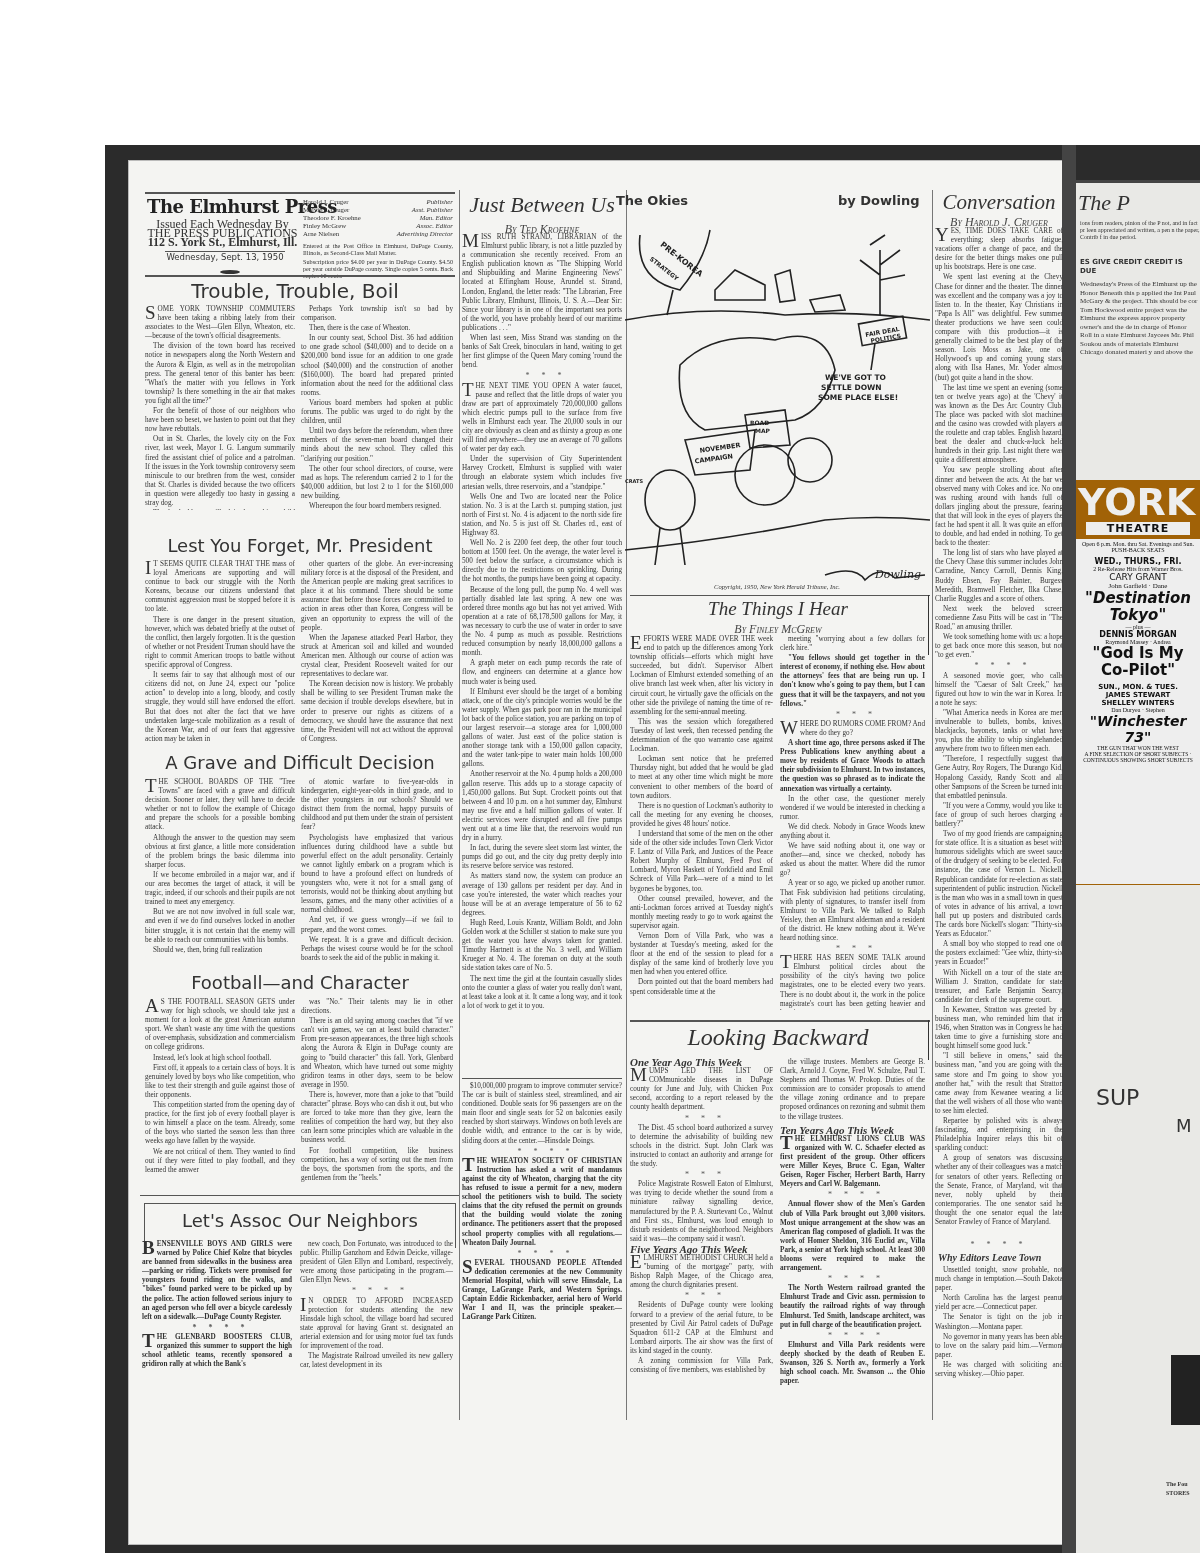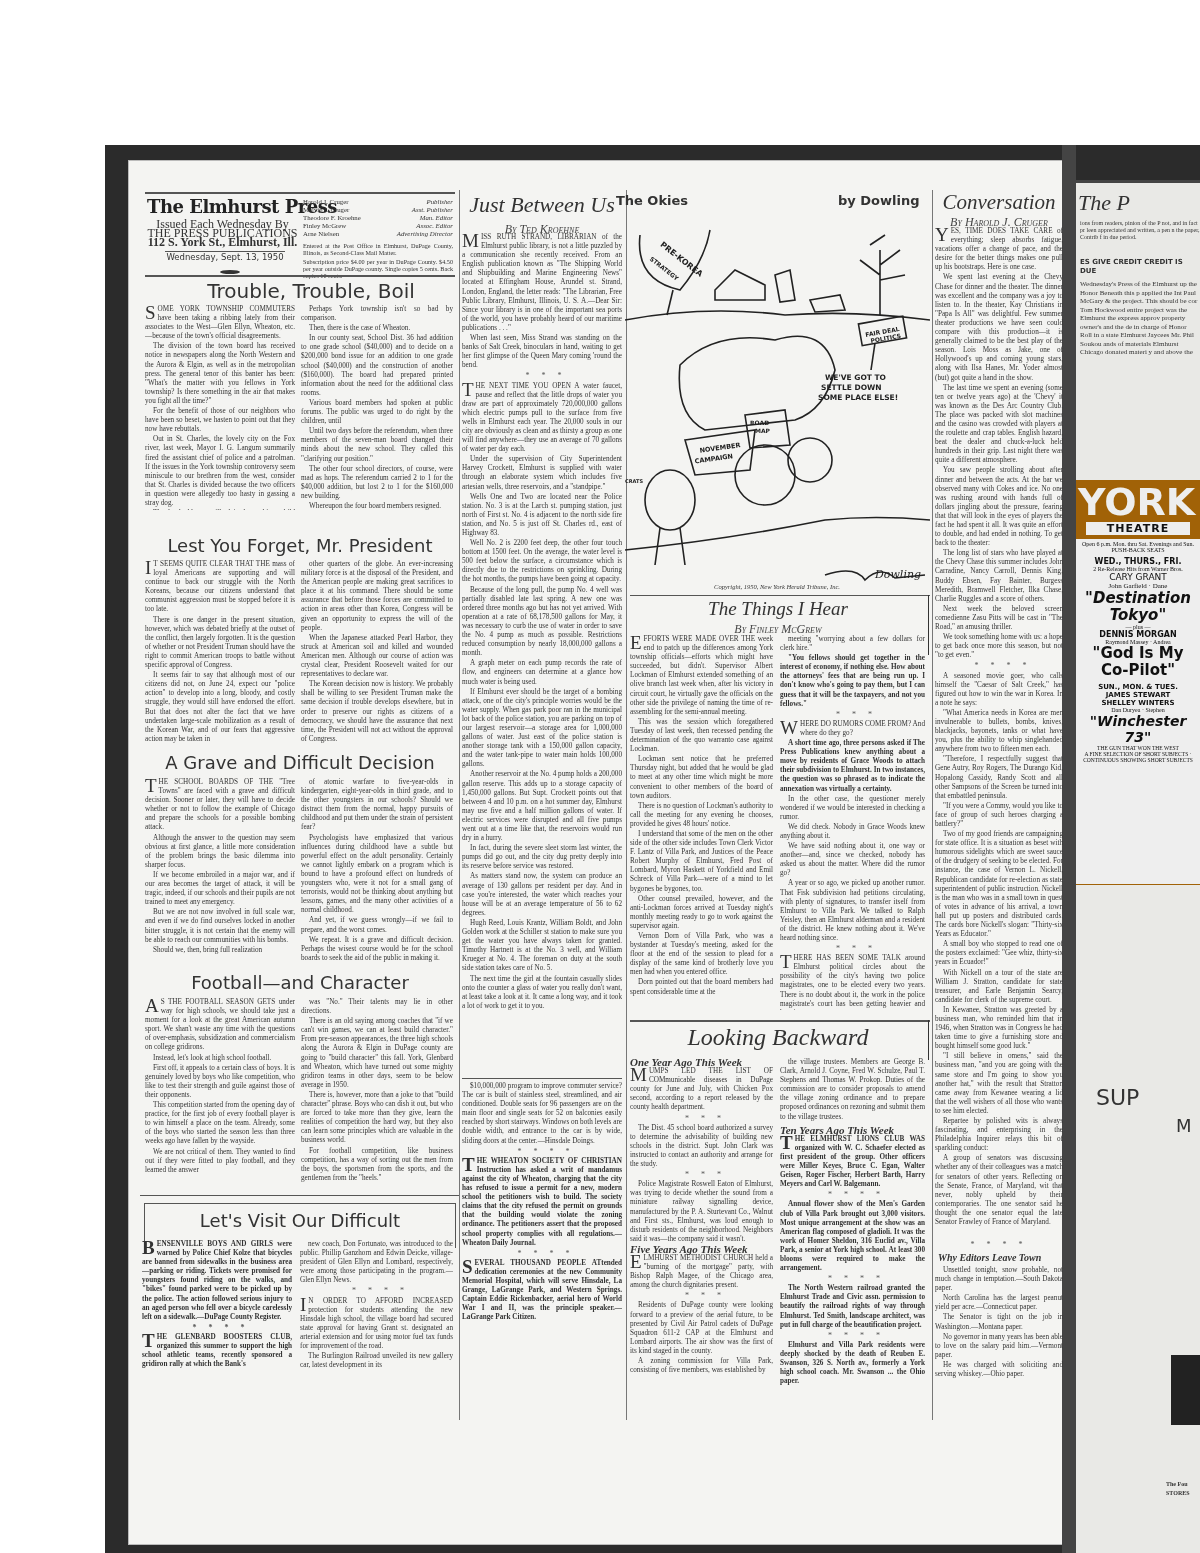--- a/index.html
+++ b/index.html
@@ -68,21 +68,21 @@
     <div>
         <span>Arne Nielsen</span>
         <span class="role">Advertising Director</span>
       </div>
     <div style="margin-top:4px;text-align:justify;font-size:6.2px;line-height:7px;display:block">Entered at the Post Office in Elmhurst, DuPage County, Illinois, as Second-Class Mail Matter.</div>
     <div style="margin-top:2px;text-align:justify;font-size:6.2px;line-height:7px;display:block">Subscription price $4.00 per year in DuPage County. $4.50 per year outside DuPage county. Single copies 5 cents. Back copies 10 cents.</div>
   </div>
   <div class="rule" style="left:145px;top:275px;width:310px;height:2px"></div>
 </div>
 
-<div class="hl" style="left:156px;top:279px;width:310px;font-size:20px">Trouble, Trouble, Boil</div>
+<div class="hl" style="left:140px;top:279px;width:310px;font-size:20px">Trouble, Trouble, Boil</div>
 <div class="col" style="left:145px;top:305px;width:150px;height:205px">
   <p class="first">SOME YORK TOWNSHIP COMMUTERS have been taking a ribbing lately from their associates to the West—Glen Ellyn, Wheaton, etc.—because of the town's official disagreements.</p>
   <p>The division of the town board has received notice in newspapers along the North Western and the Aurora &amp; Elgin, as well as in the metropolitan press. The general tenor of this banter has been: "What's the matter with you fellows in York township? Is there something in the air that makes you fight all the time?"</p>
   <p>For the benefit of those of our neighbors who have been so beset, we hasten to point out that they now have rebuttals.</p>
   <p>Out in St. Charles, the lovely city on the Fox river, last week, Mayor I. G. Langum summarily fired the assistant chief of police and a patrolman. If the issues in the York township controversy seem miniscule to our brethren from the west, consider that St. Charles is divided because the two officers in question were allegedly too hasty in gassing a stray dog.</p>
   <p>The dog had been so ill advised as to bite a child whose mother is a sister of the city superintendent of public works.</p>
 </div>
 <div class="col" style="left:301px;top:305px;width:152px;height:205px">
   <p>Perhaps York township isn't so bad by comparison.</p>
   <p>Then, there is the case of Wheaton.</p>
@@ -131,31 +131,31 @@
 </div>
 <div class="col" style="left:301px;top:998px;width:152px;height:185px">
   <p>was "No." Their talents may lie in other directions.</p>
   <p>There is an old saying among coaches that "if we can't win games, we can at least build character." From pre-season appearances, the three high schools along the Aurora &amp; Elgin in DuPage county are going to "build character" this fall. York, Glenbard and Wheaton, which have turned out some mighty gridiron teams in other days, seem to be below average in 1950.</p>
   <p>There is, however, more than a joke to that "build character" phrase. Boys who can dish it out, but who are forced to take more than they give, learn the realities of competition the hard way, but they also can learn some principles which are valuable in the business world.</p>
   <p>For football competition, like business competition, has a way of sorting out the men from the boys, the sportsmen from the sports, and the gentlemen from the "heels."</p>
 </div>
 
 <div class="rule" style="left:140px;top:1195px;width:320px;height:1px"></div>
 <div class="box" style="left:144px;top:1203px;width:312px;height:45px;border-bottom:none"></div>
-<div class="hl" style="left:145px;top:1210px;width:310px;font-size:18px">Let's Visit Our Difficult</div>
+<div class="hl" style="left:145px;top:1210px;width:310px;font-size:18px">Let's Assoc Our Neighbors</div>
 <div class="col" style="left:142px;top:1240px;width:150px;height:175px;font-weight:bold">
   <p class="first">BENSENVILLE BOYS AND GIRLS were warned by Police Chief Kolze that bicycles are banned from sidewalks in the business area—parking or riding. Tickets were promised for youngsters found riding on the walks, and "bikes" found parked were to be picked up by the police. The action followed serious injury to an aged person who fell over a bicycle carelessly left on a sidewalk.—DuPage County Register.</p>
   <p class="stars">* * * *</p>
   <p class="first">THE GLENBARD BOOSTERS CLUB, organized this summer to support the high school athletic teams, recently sponsored a gridiron rally at which the Bank's</p>
 </div>
 <div class="col" style="left:300px;top:1240px;width:153px;height:175px">
   <p>new coach, Don Fortunato, was introduced to the public. Phillip Ganzhorn and Edwin Deicke, village-president of Glen Ellyn and Lombard, respectively, were among those participating in the program.—Glen Ellyn News.</p>
   <p class="stars">* * * *</p>
   <p class="first">IN ORDER TO AFFORD INCREASED protection for students attending the new Hinsdale high school, the village board had secured state approval for having Grant st. designated an arterial extension and for using motor fuel tax funds for improvement of the road.</p>
-  <p>The Burlington Railroad unveiled its new gallery car, latest development in its</p>
+  <p>The Magistrate Railroad unveiled its new gallery car, latest development in its</p>
 </div>
 
 <div class="vrule" style="left:459px;top:190px;height:1230px"></div>
 
 <div class="it" style="left:462px;top:192px;width:160px;font-size:22px">Just Between Us</div>
 <div class="by" style="left:462px;top:222px;width:160px">By Ted Kroehne</div>
 <div class="col" style="left:462px;top:233px;width:160px;height:840px">
   <p class="first">MISS RUTH STRAND, LIBRARIAN of the Elmhurst public library, is not a little puzzled by a communication she recently received. From an English publication known as "The Shipping World and Shipbuilding and Marine Engineering News" located at Effingham House, Arundel st. Strand, London, England, the letter reads: "The Librarian, Free Public Library, Elmhurst, Illinois, U. S. A.—Dear Sir: Since your library is in one of the important sea ports of the world, you have probably heard of our maritime publications . . ."</p>
   <p>When last seen, Miss Strand was standing on the banks of Salt Creek, binoculars in hand, waiting to get her first glimpse of the Queen Mary coming 'round the bend.</p>
   <p class="stars">* * *</p>

